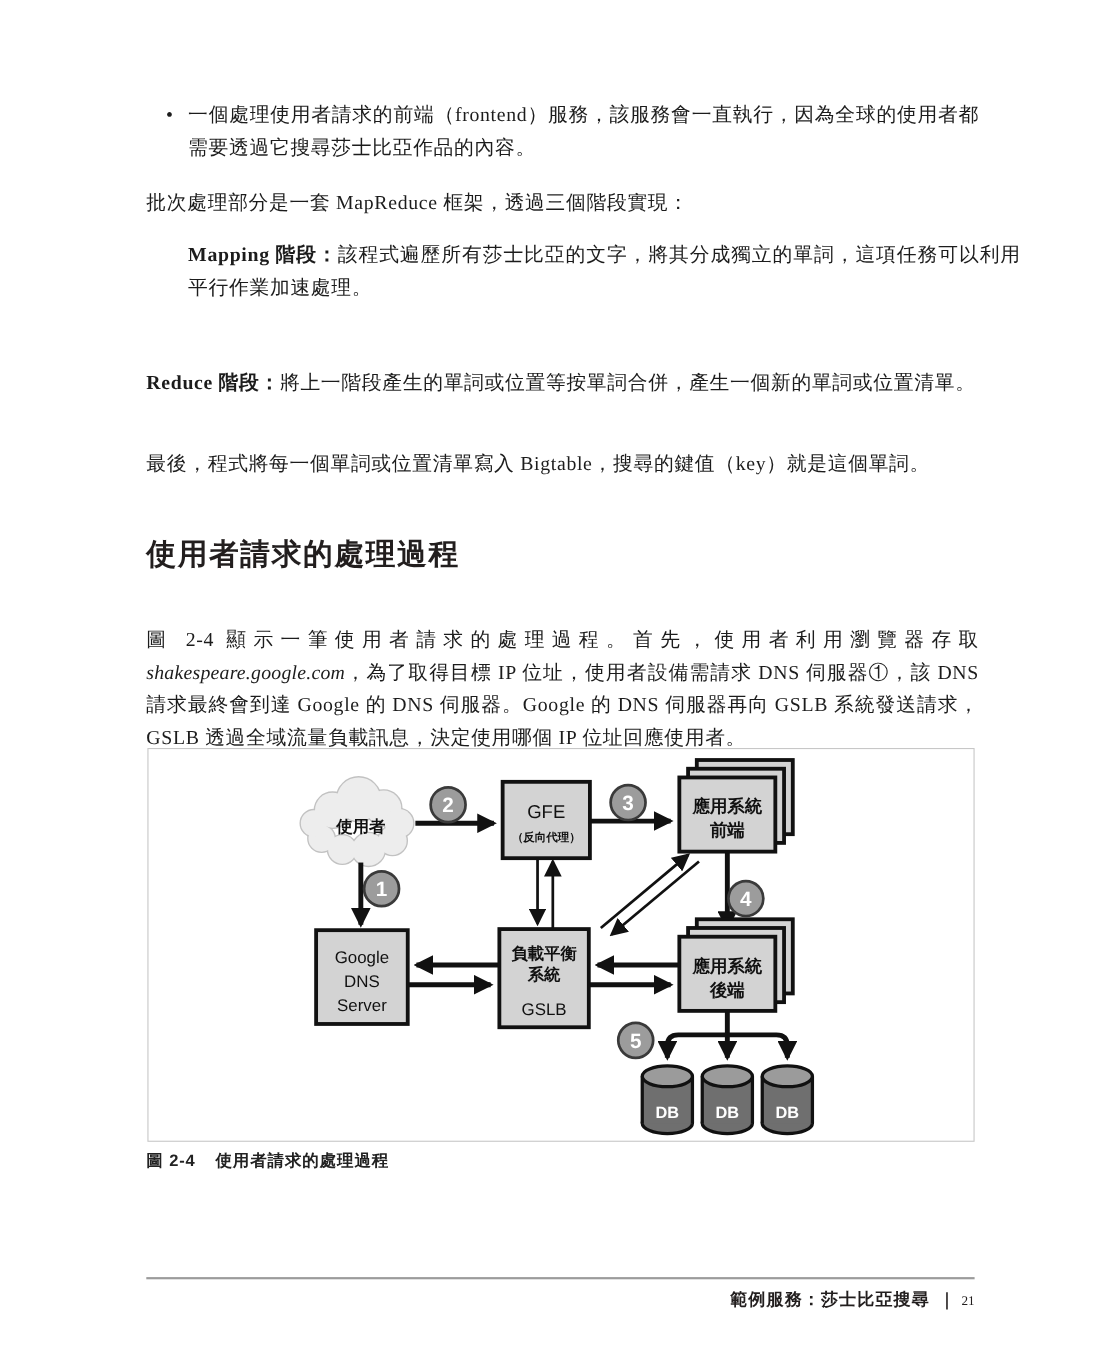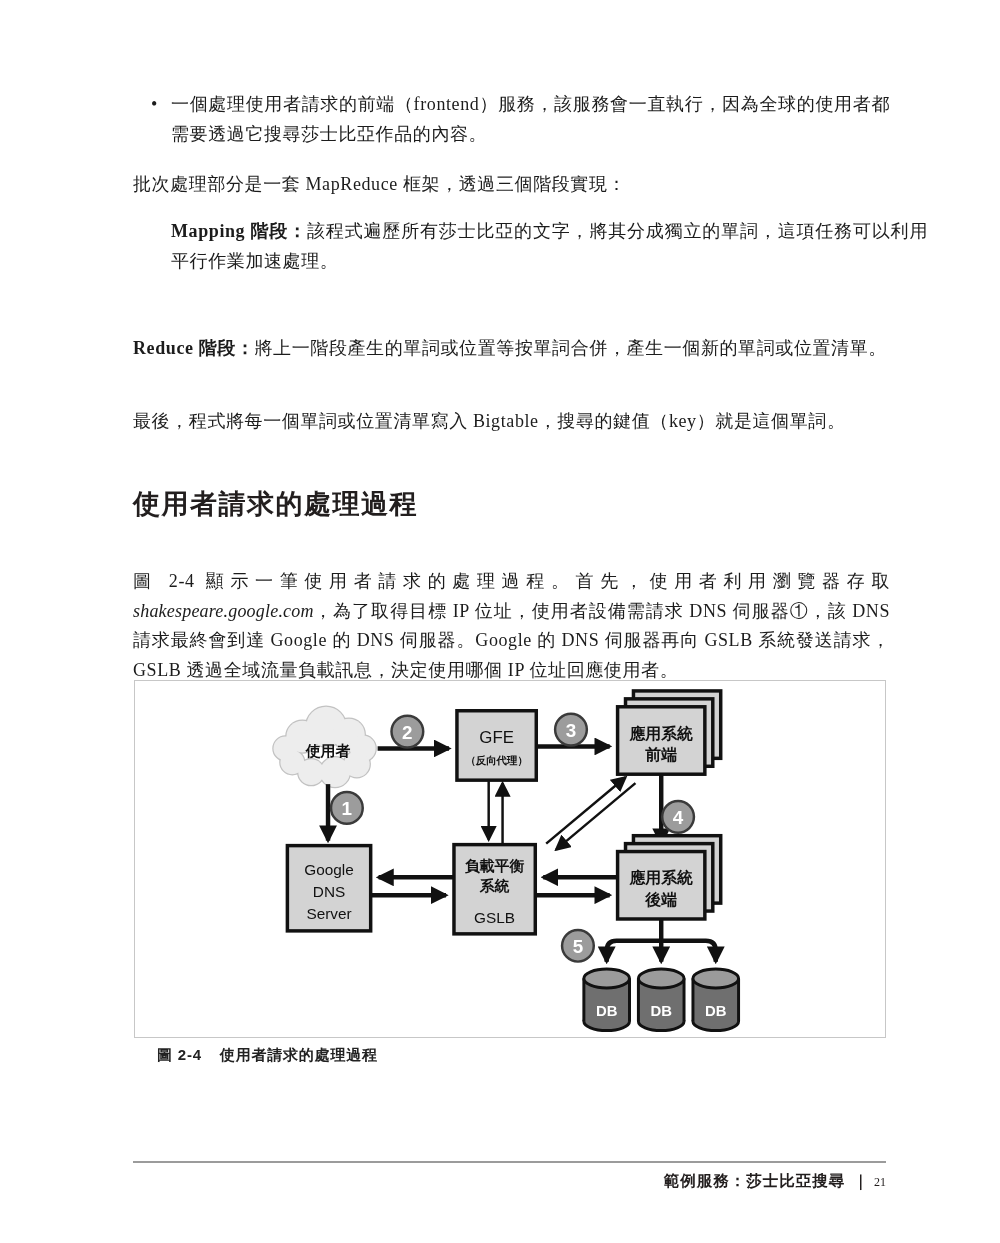--- a/index.html
+++ b/index.html
@@ -10,21 +10,21 @@
   .lead{font-weight:bold;}
   .bullet-wrap{position:absolute;left:151px;width:739px;}
   .bullet-dot{position:absolute;left:0;top:0;width:20px;font-size:18px;line-height:29.5px;}
   .bullet-body{margin:0 0 0 20px;}
   .section-heading{font-family:"Liberation Sans","DejaVu Sans",sans-serif;font-weight:bold;
         font-size:27px;letter-spacing:1.5px;color:#221e1e;line-height:34px;}
   .italic{font-style:italic;letter-spacing:0.2px;}
   .figure-box{position:absolute;left:134px;top:680px;width:752px;height:358px;
         border:1.5px solid #c7c7c7;background:#ffffff;box-sizing:border-box;}
   .caption{font-family:"Liberation Sans","DejaVu Sans",sans-serif;font-weight:bold;
-        font-size:15px;letter-spacing:0.8px;color:#222;margin-left:24px;}
+        font-size:15px;letter-spacing:0.8px;color:#222;}
   .caption .cap-text{margin-left:18px;}
   .footer-rule{position:absolute;left:133px;top:1161px;width:753px;height:1.5px;background:#9b9b9b;}
   .footer{position:absolute;left:133px;top:1171px;width:753px;text-align:right;
         font-size:17px;color:#221e1e;}
   .footer .f-title{font-family:Liberation Mono, monospace;font-weight:bold;
         font-size:15.5px;letter-spacing:1px;}
   .footer .f-sep{font-family:"Liberation Sans","DejaVu Sans",sans-serif;font-weight:bold;
         font-size:15px;margin:0 6px 0 8px;}
   .footer .f-page{font-size:12px;}
   svg text{font-family:"Liberation Sans","DejaVu Sans",sans-serif;}

